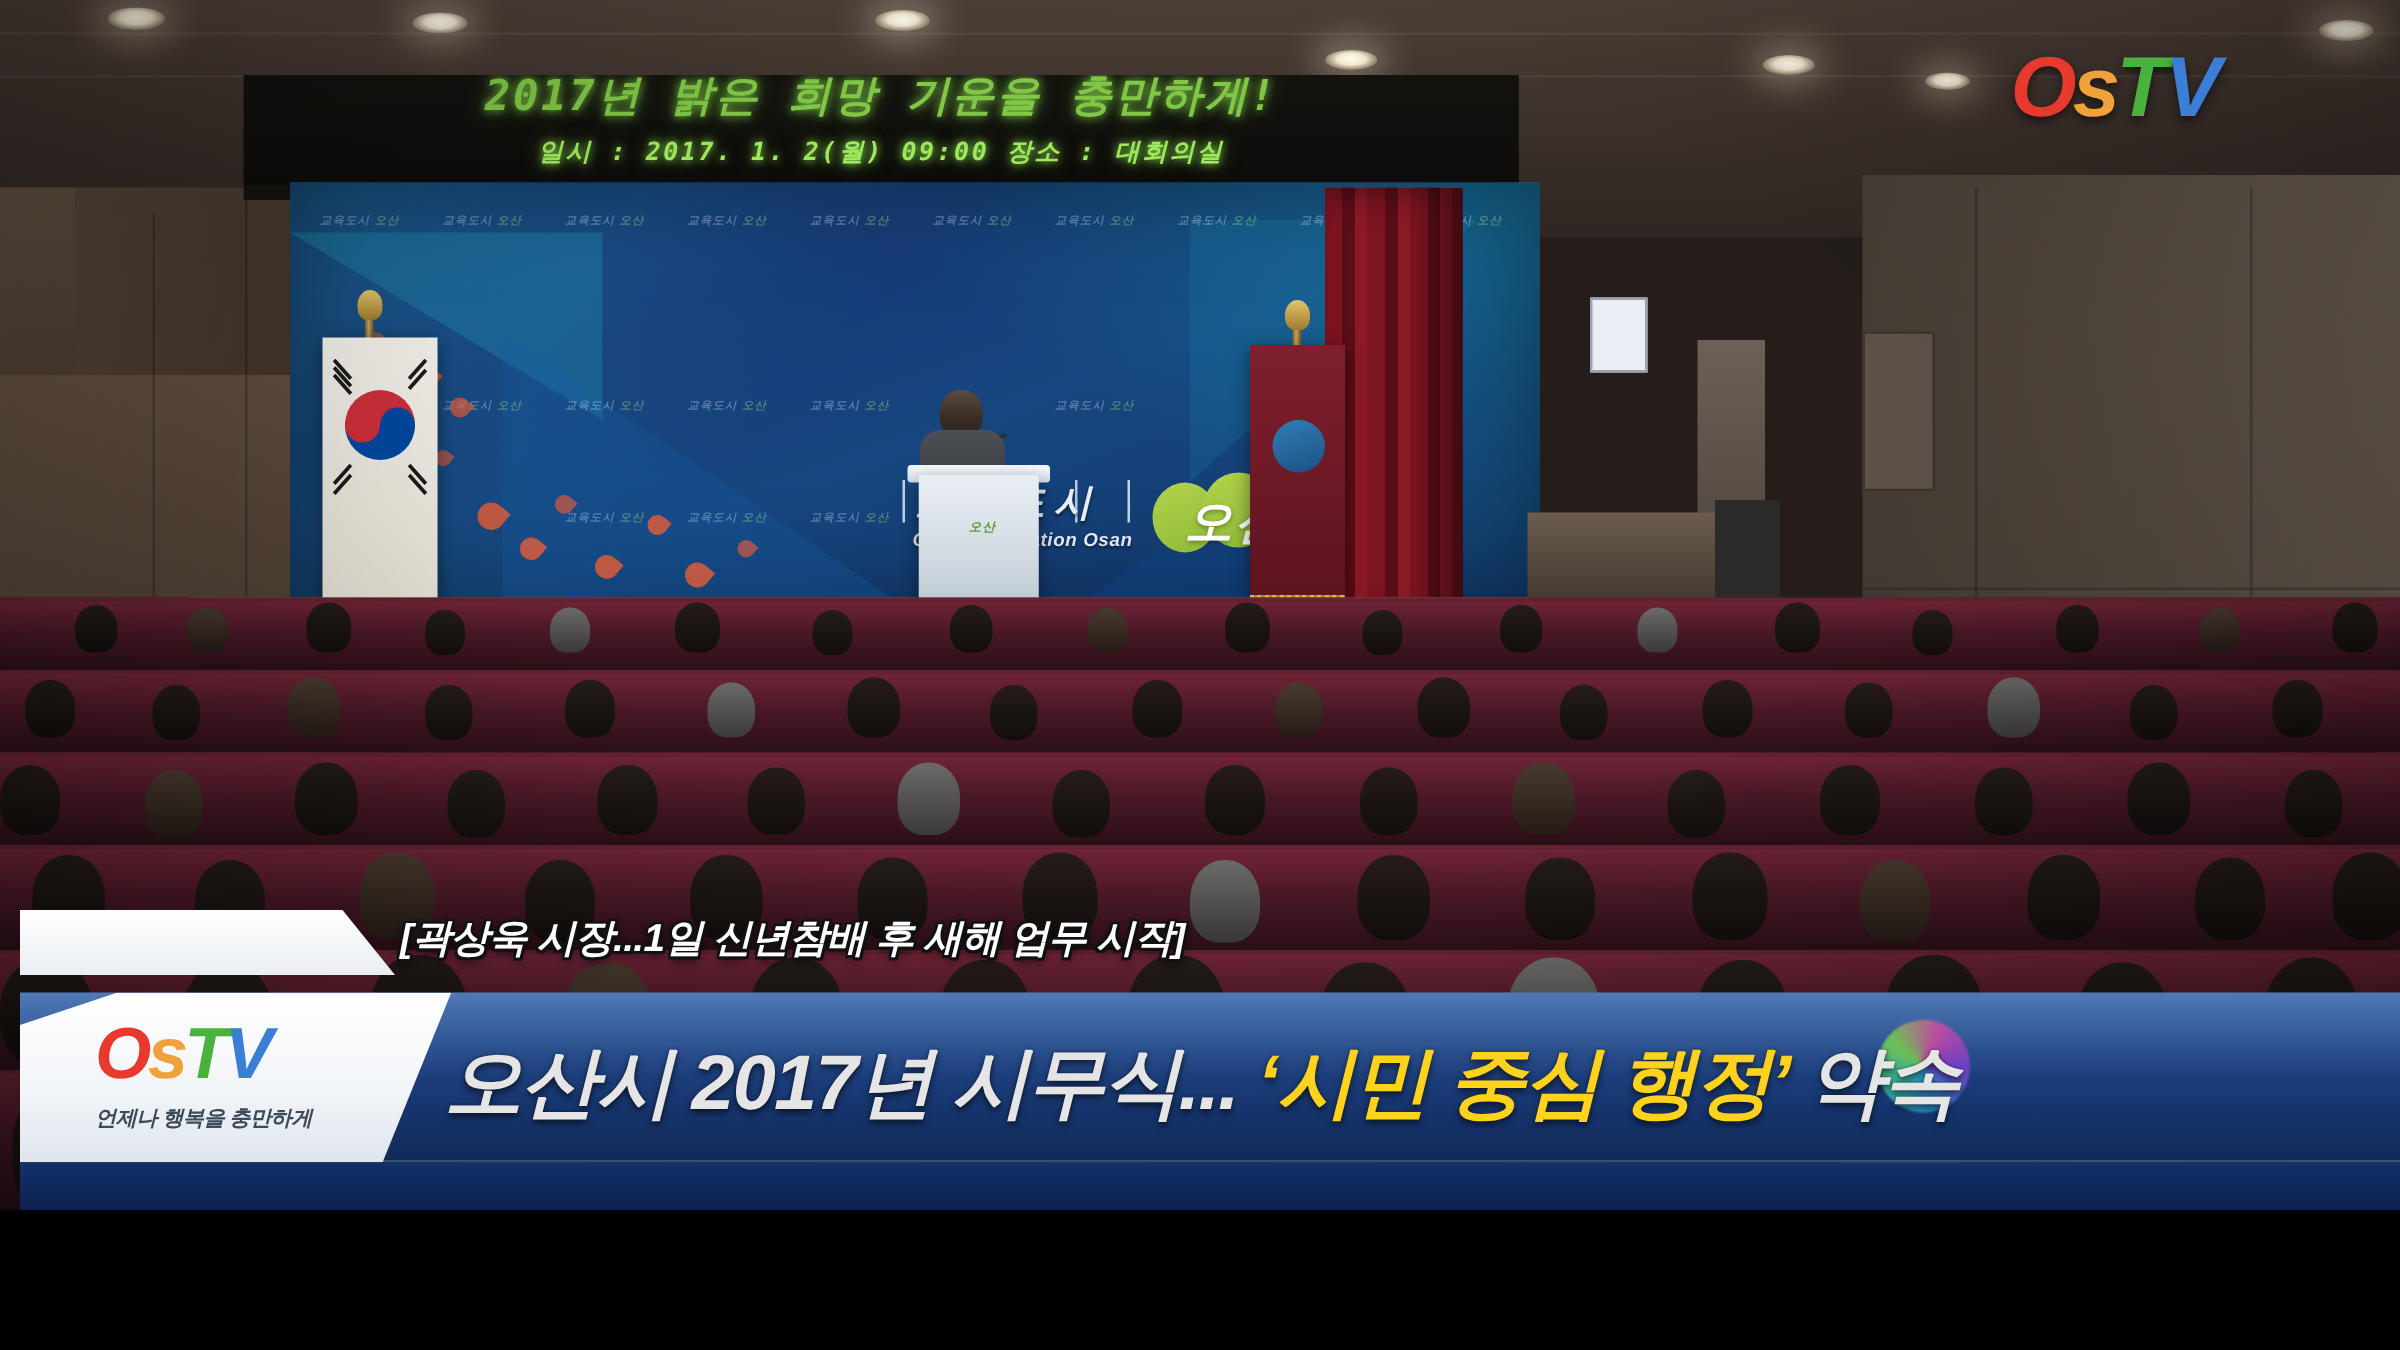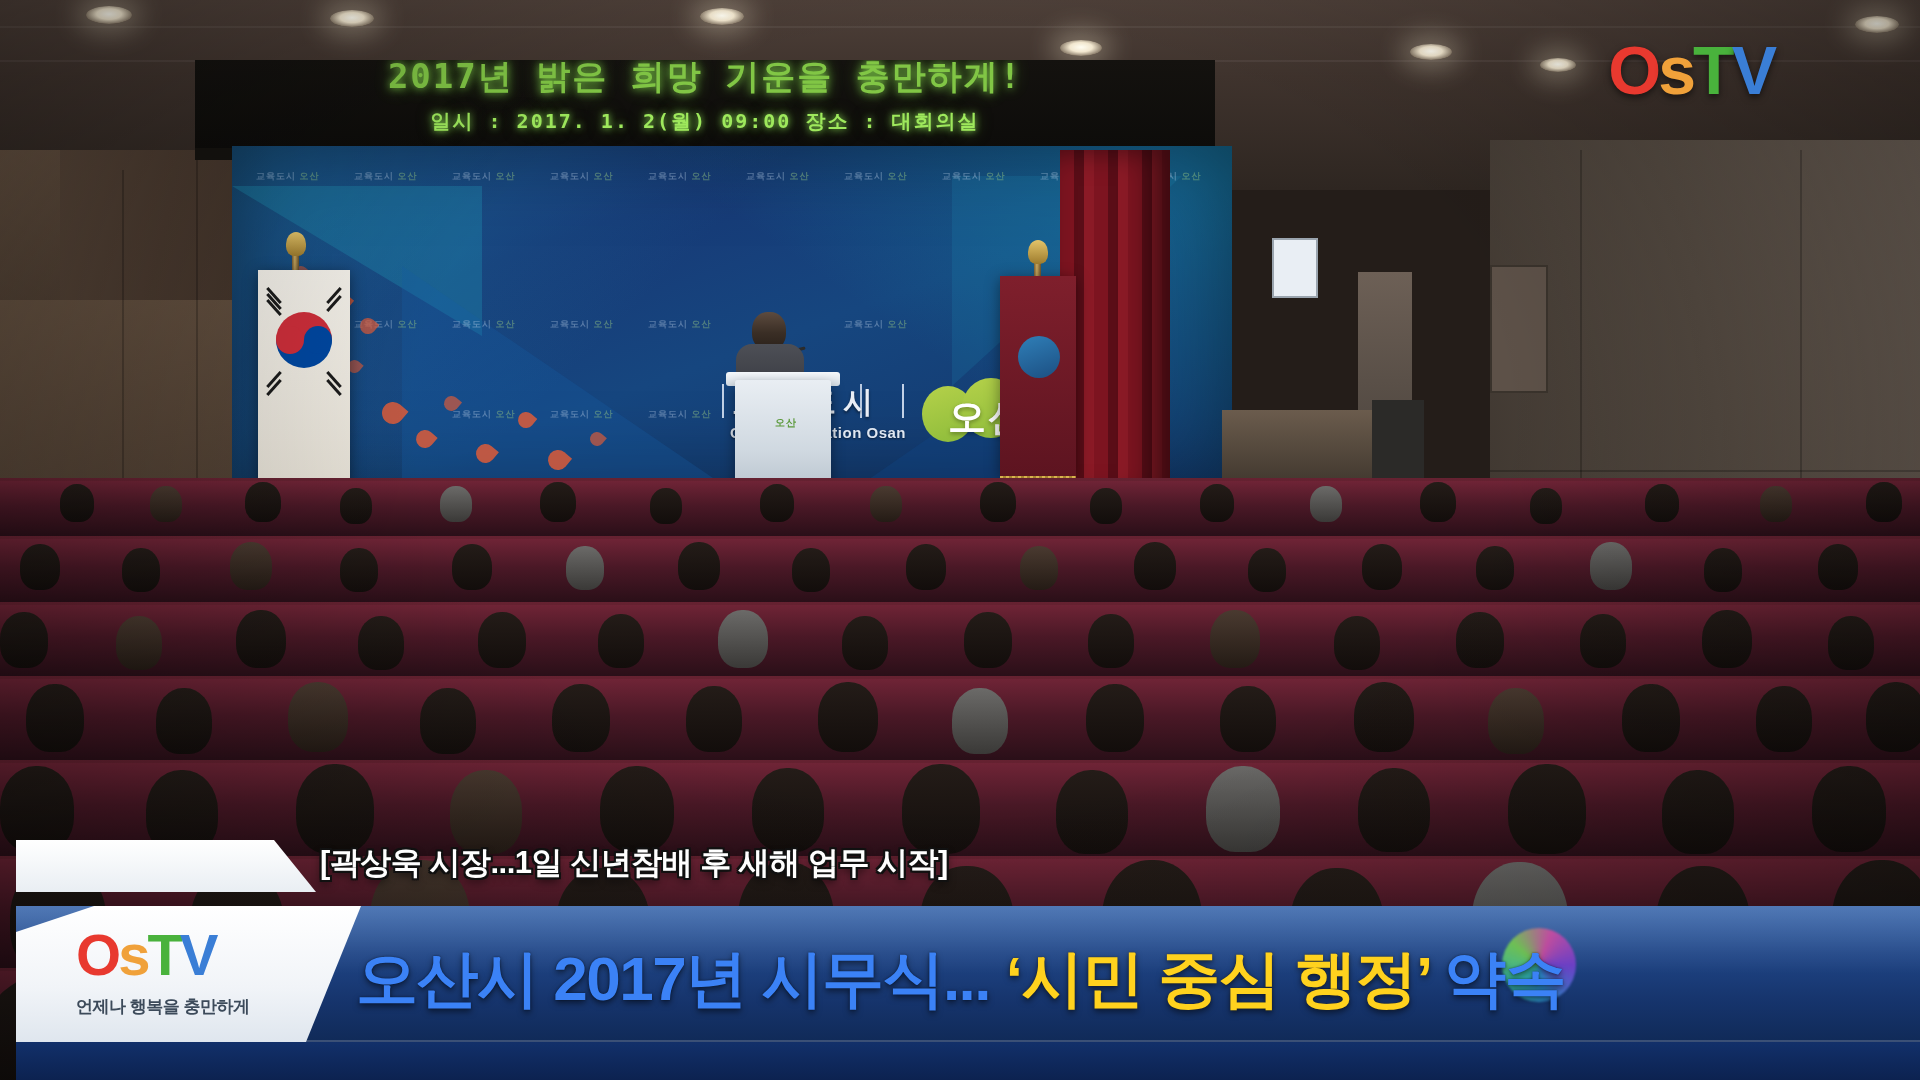--- a/index.html
+++ b/index.html
@@ -3,22 +3,23 @@
 <meta charset="utf-8">
 <title>OSTV News Broadcast Frame</title>
 <style>
   * { margin:0; padding:0; box-sizing:border-box; }
   html,body{
     width:1920px; height:1080px; overflow:hidden;
     background:#000;
     font-family:"Liberation Sans","DejaVu Sans",sans-serif;
   }
   #frame{
-    position:relative; width:1920px; height:1080px; overflow:hidden;
+    position:relative; width:1920px; height:968px; overflow:hidden;
     background:#241d19;
+    font-style:italic;
   }
 
   
   .venue{ position:absolute; inset:0; overflow:hidden; }
 
   
   .ceiling{
     position:absolute; left:0; top:0; width:1920px; height:190px;
     background:linear-gradient(180deg,#4e4039 0%,#3f332d 40%,#2e2621 100%);
   }
@@ -352,21 +353,21 @@
     font-size:17px; font-weight:700; color:#3c4a5a; letter-spacing:-.5px;
     white-space:nowrap;
   }
 
   .lt-headline{
     position:absolute; left:340px; bottom:70px; width:1540px;
     font-size:62px; font-weight:800; letter-spacing:-1.5px;
     white-space:nowrap; line-height:1;
   }
   .hl-white{
-    color:#3b82f6;
+    color:#e5e5e5;
     text-shadow:0 3px 6px rgba(0,0,0,.55), 0 0 2px rgba(0,0,0,.5);
   }
   .hl-yellow{
     color:#ffd21e;
     text-shadow:0 3px 6px rgba(0,0,0,.55), 0 0 2px rgba(60,40,0,.6);
   }
   .lt-deco{
     position:absolute; right:360px; bottom:78px; width:74px; height:74px;
     border-radius:50%;
     background:

